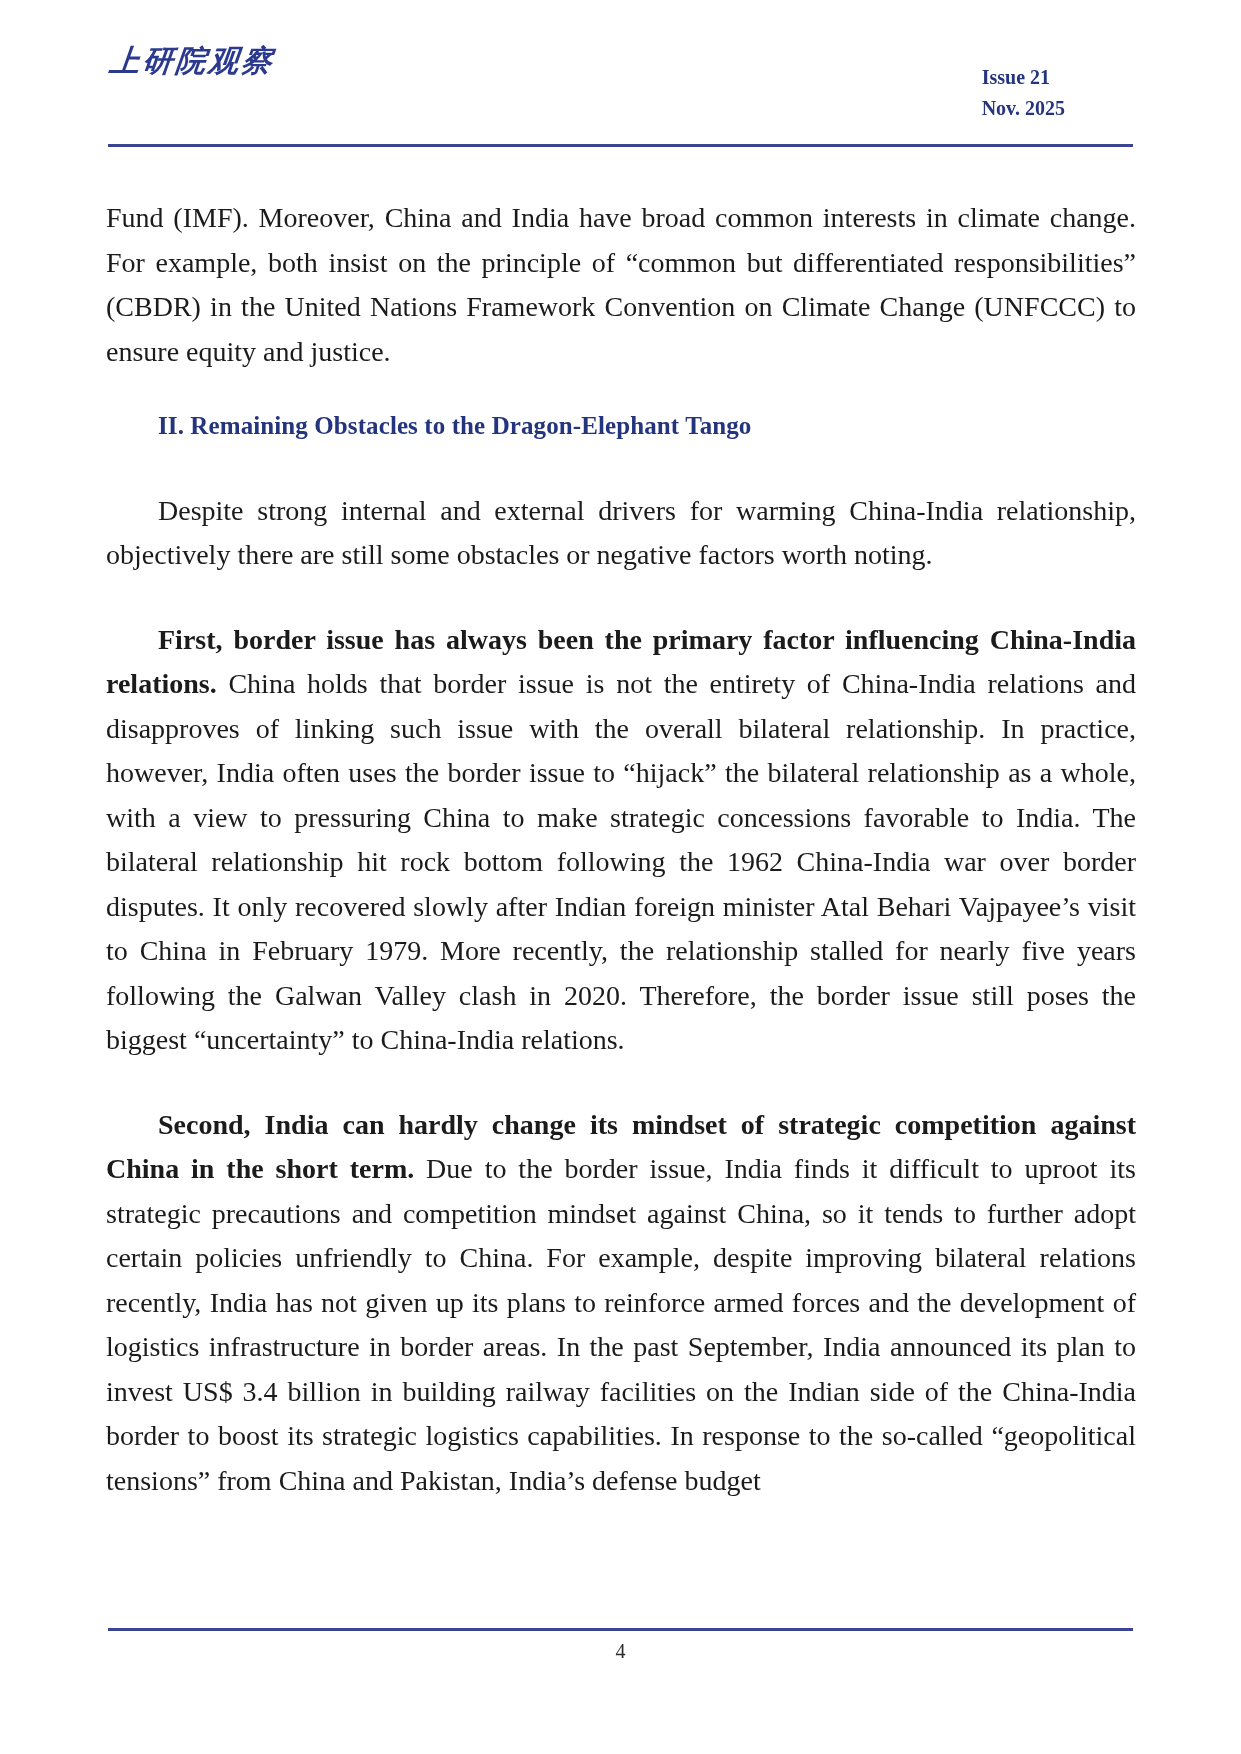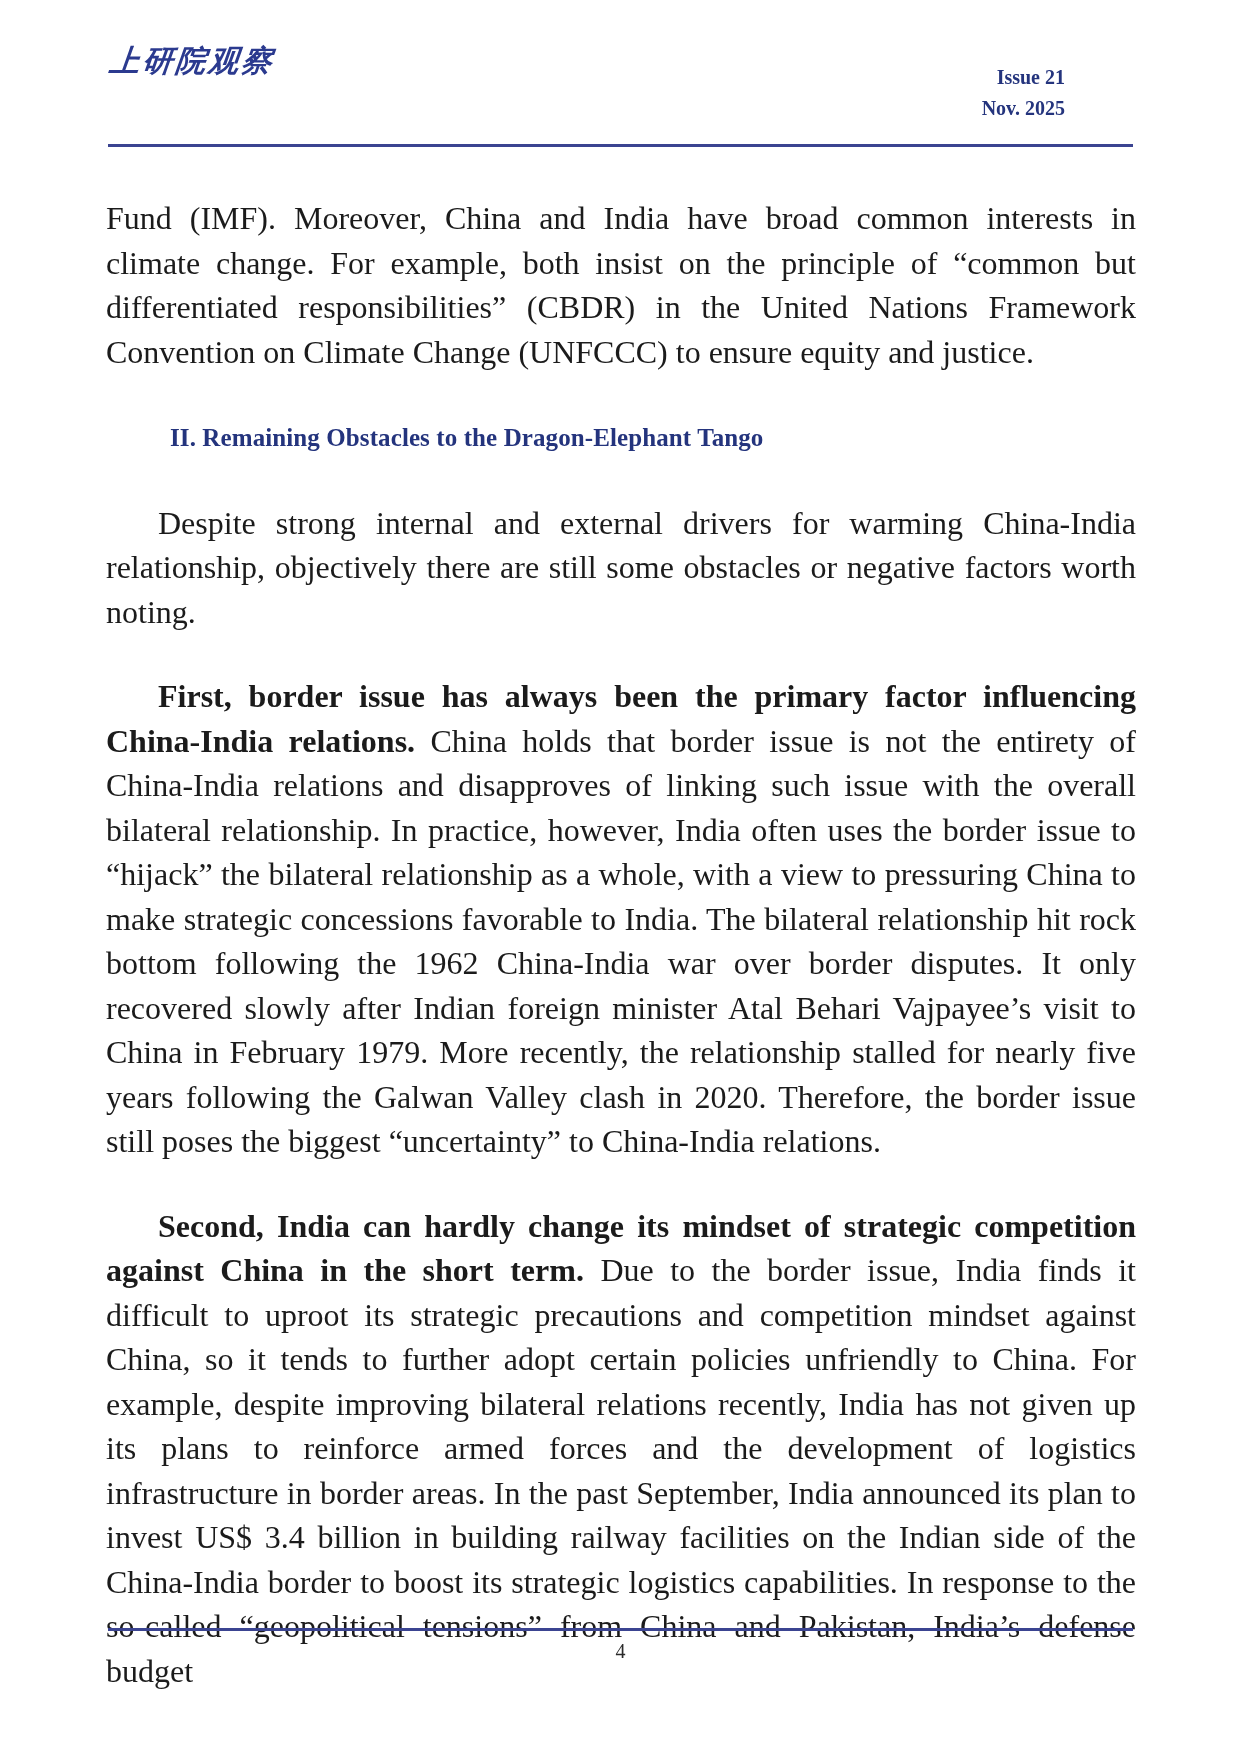--- a/index.html
+++ b/index.html
@@ -53,21 +53,20 @@
     font-style: italic;
     color: #6e6e6e;
     letter-spacing: 1.2px;
     margin-top: 1px;
     white-space: nowrap;
   }
   .issue-block {
     position: absolute;
     right: 68px;
     top: 18px;
-    text-align: right;
     color: #24347d;
     font-family: "Liberation Serif", "DejaVu Serif", serif;
     font-weight: 700;
     font-size: 20px;
     line-height: 1.55;
   }
   .issue-line { white-space: nowrap; }
 
   .header-rule {
     position: absolute;
@@ -80,34 +79,34 @@
 
   
   .content {
     position: absolute;
     left: 106px;
     top: 196px;
     width: 1030px;
   }
   p.body {
     margin: 0;
-    font-size: 32px;
+    font-size: 28px;
     line-height: 44.5px;
     text-align: justify;
     text-justify: inter-word;
     color: #1b1b1b;
     font-family: "Liberation Serif", "DejaVu Serif", serif;
   }
   p.body.indent { text-indent: 52px; margin-top: 40px; }
   .lead {
     font-weight: 700;
   }
 
   h2.section-heading {
-    margin: 12px;
+    margin: 0;
     padding: 0;
     font-size: 25px;
     line-height: 44.5px;
     font-weight: 700;
     color: #24347d;
     text-indent: 52px;
     font-family: "Liberation Serif", "DejaVu Serif", serif;
     letter-spacing: 0.1px;
   }
   .gap-before-heading { height: 30px; }

